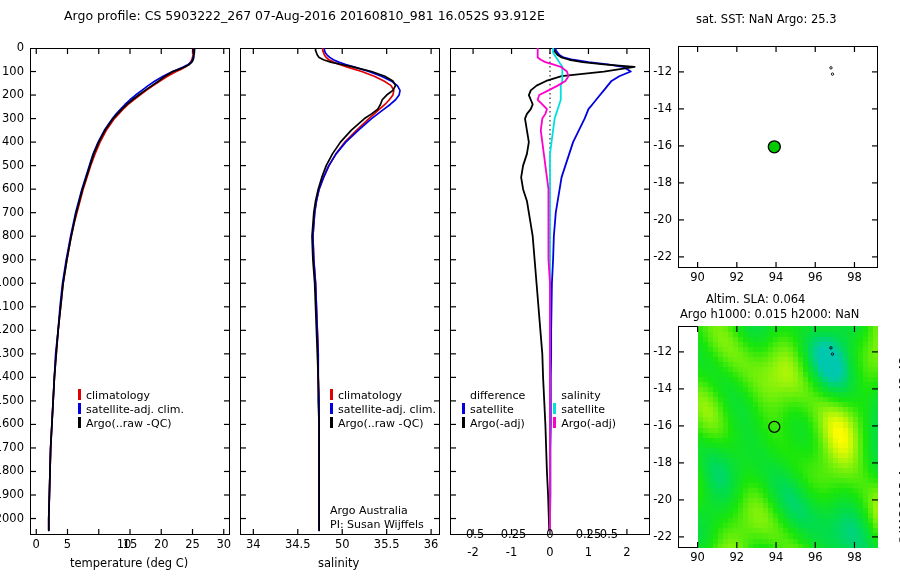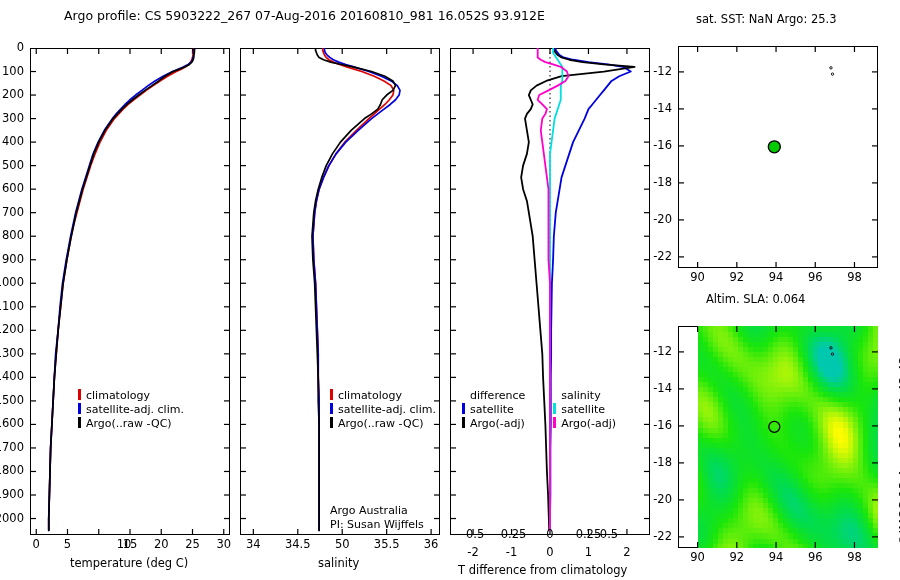--- a/index.html
+++ b/index.html
@@ -265,21 +265,20 @@
       <div class="tick" style="position: absolute; left: 138.462px; transform: translateX(-50%);">0.25</div>
       <div class="tick" style="position: absolute; left: 159px; transform: translateX(-50%);">0.5</div>
     </div>
   <div class="abs" id="xticks3" style="left:450px;top:545px;width:200px;">
       <div class="tick" style="position: absolute; left: 23.0769px; transform: translateX(-50%);">-2</div>
       <div class="tick" style="position: absolute; left: 61.5385px; transform: translateX(-50%);">-1</div>
       <div class="tick" style="position: absolute; left: 100px; transform: translateX(-50%);">0</div>
       <div class="tick" style="position: absolute; left: 138.462px; transform: translateX(-50%);">1</div>
       <div class="tick" style="position: absolute; left: 176.923px; transform: translateX(-50%);">2</div>
     </div>
-  <div class="abs axlbl" style="left:458px;top:563px;">T difference from climatology</div>
   <div class="abs" id="legend3" style="left:462px;top:389px;">
       <div style="display: flex; gap: 28px;">
         <div>
           <div class="legitem" style="padding-left: 8px;">difference</div>
           <div class="legitem"><span class="swatch" style="background: rgb(0, 0, 224);"></span><span>satellite</span></div>
           <div class="legitem"><span class="swatch" style="background: rgb(0, 0, 0);"></span><span>Argo(-adj)</span></div>
         </div>
         <div>
           <div class="legitem" style="padding-left: 8px;">salinity</div>
           <div class="legitem"><span class="swatch" style="background: rgb(0, 224, 224);"></span><span>satellite</span></div>
@@ -329,20 +328,21 @@
     </div>
   <div class="abs" id="sstX" style="left:678px;top:270px;width:200px;">
       <div class="tick" style="position: absolute; left: 19.6078px; transform: translateX(-50%);">90</div>
       <div class="tick" style="position: absolute; left: 58.8235px; transform: translateX(-50%);">92</div>
       <div class="tick" style="position: absolute; left: 98.0392px; transform: translateX(-50%);">94</div>
       <div class="tick" style="position: absolute; left: 137.255px; transform: translateX(-50%);">96</div>
       <div class="tick" style="position: absolute; left: 176.471px; transform: translateX(-50%);">98</div>
     </div>
 
   <div class="abs ttl" style="left:706px;top:292px;font-size:11.5px;">Altim. SLA: 0.064</div>
+  <div class="abs ttl" style="left:680px;top:307px;font-size:11.5px;">Argo h1000: 0.015 h2000: NaN</div>
   <div class="frame" style="left:678px;top:326px;width:200px;height:222px;"></div>
   <svg class="abs" style="left:678px;top:326px;" width="200" height="222">
       <g>
         <rect x="20.00" y="216.95" width="5.60" height="5.65" fill="rgb(13,225,43)" shape-rendering="crispEdges"></rect>
         <rect x="20.00" y="211.91" width="5.60" height="5.65" fill="rgb(10,224,52)" shape-rendering="crispEdges"></rect>
         <rect x="20.00" y="206.86" width="5.60" height="5.65" fill="rgb(8,223,58)" shape-rendering="crispEdges"></rect>
         <rect x="20.00" y="201.82" width="5.60" height="5.65" fill="rgb(7,223,60)" shape-rendering="crispEdges"></rect>
         <rect x="20.00" y="196.77" width="5.60" height="5.65" fill="rgb(8,223,58)" shape-rendering="crispEdges"></rect>
         <rect x="20.00" y="191.73" width="5.60" height="5.65" fill="rgb(10,224,53)" shape-rendering="crispEdges"></rect>
         <rect x="20.00" y="186.68" width="5.60" height="5.65" fill="rgb(13,225,44)" shape-rendering="crispEdges"></rect>

